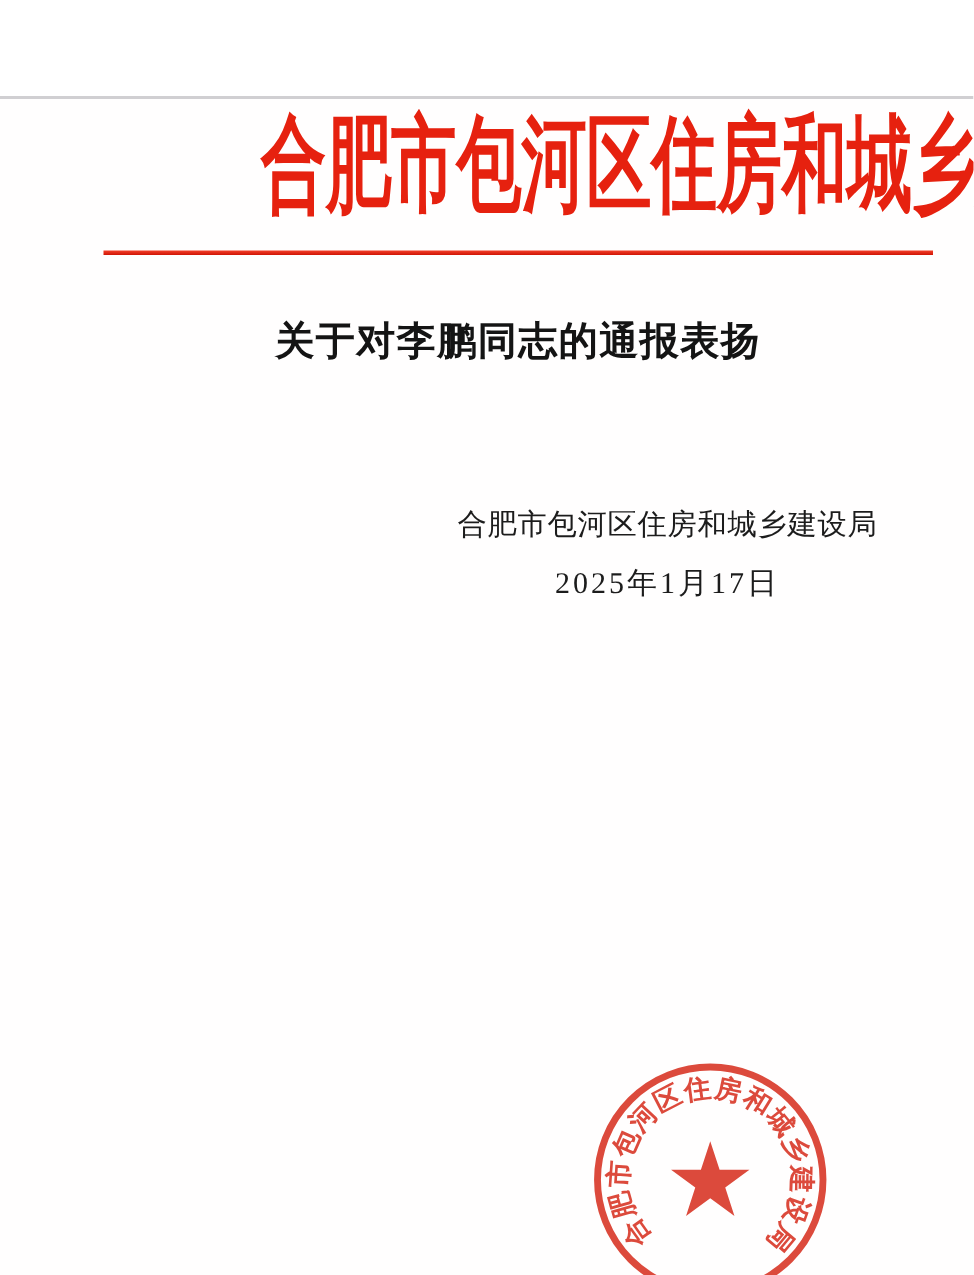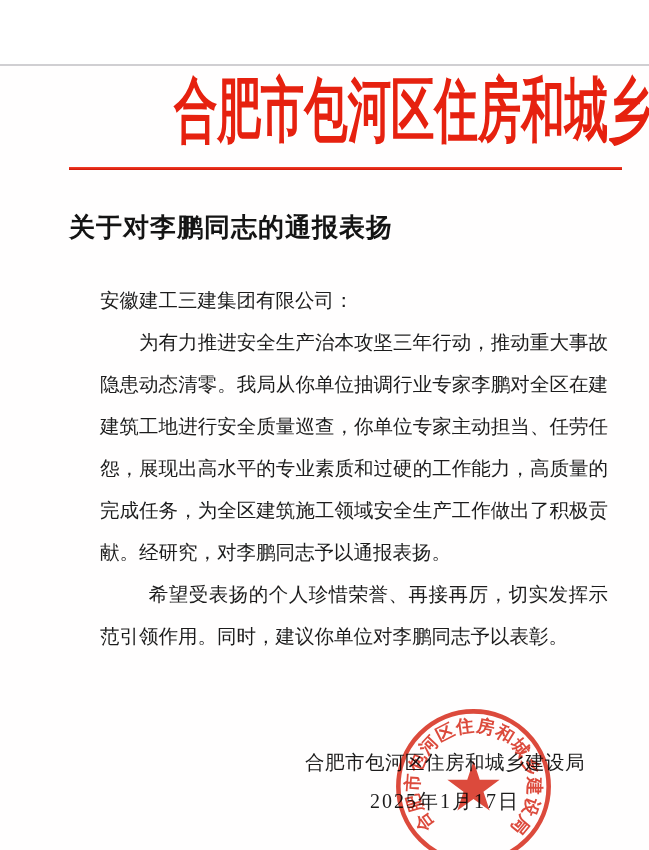--- a/index.html
+++ b/index.html
@@ -39,20 +39,21 @@
   }
   .red-rule {
     margin-top: 9px;
     height: 3px;
     background: linear-gradient(#f4402a, #cf1505);
   }
   
   .doc-title {
     margin: 40px 0 0 0;
     height: 36px; line-height: 36px;
+    text-align: center;
     font-size: 26px;
     font-weight: bold;
     color: #141414;
     letter-spacing: 1px;
   }
   
   .body-text {
     margin-top: 34px;
     margin-left: 31px;
     width: 508px;
@@ -106,25 +107,20 @@
 
 <div class="page">
   <div class="content">
 
     <div class="letterhead">合肥市包河区住房和城乡建设局</div>
 
     <div class="red-rule"></div>
 
     <h1 class="doc-title">关于对李鹏同志的通报表扬</h1>
 
-    <div class="body-text">
-      <p class="salutation">安徽建工三建集团有限公司：</p>
-      <p class="para indent-2">为有力推进安全生产治本攻坚三年行动，推动重大事故隐患动态清零。我局从你单位抽调行业专家李鹏对全区在建建筑工地进行安全质量巡查，你单位专家主动担当、任劳任怨，展现出高水平的专业素质和过硬的工作能力，高质量的完成任务，为全区建筑施工领域安全生产工作做出了积极贡献。经研究，对李鹏同志予以通报表扬。</p>
-      <p class="para indent-25">希望受表扬的个人珍惜荣誉、再接再厉，切实发挥示范引领作用。同时，建议你单位对李鹏同志予以表彰。</p>
-    </div>
 
     <div class="signature-block">
       <div class="sig-agency">合肥市包河区住房和城乡建设局</div>
       <div class="sig-date">2025年1月17日</div>
     </div>
   </div>
 
   <div class="seal">
     <svg viewBox="0 0 180 180" xmlns="http://www.w3.org/2000/svg">
       <circle cx="90" cy="90" r="82" fill="none" stroke="#d93a2b" stroke-width="5"></circle>

